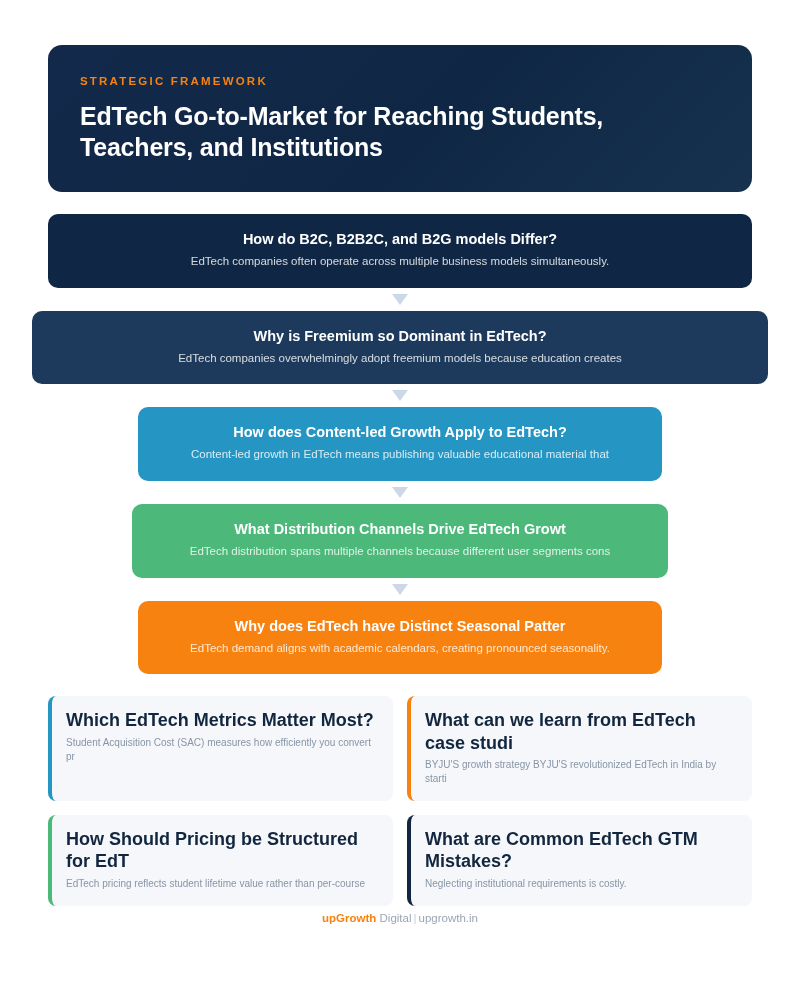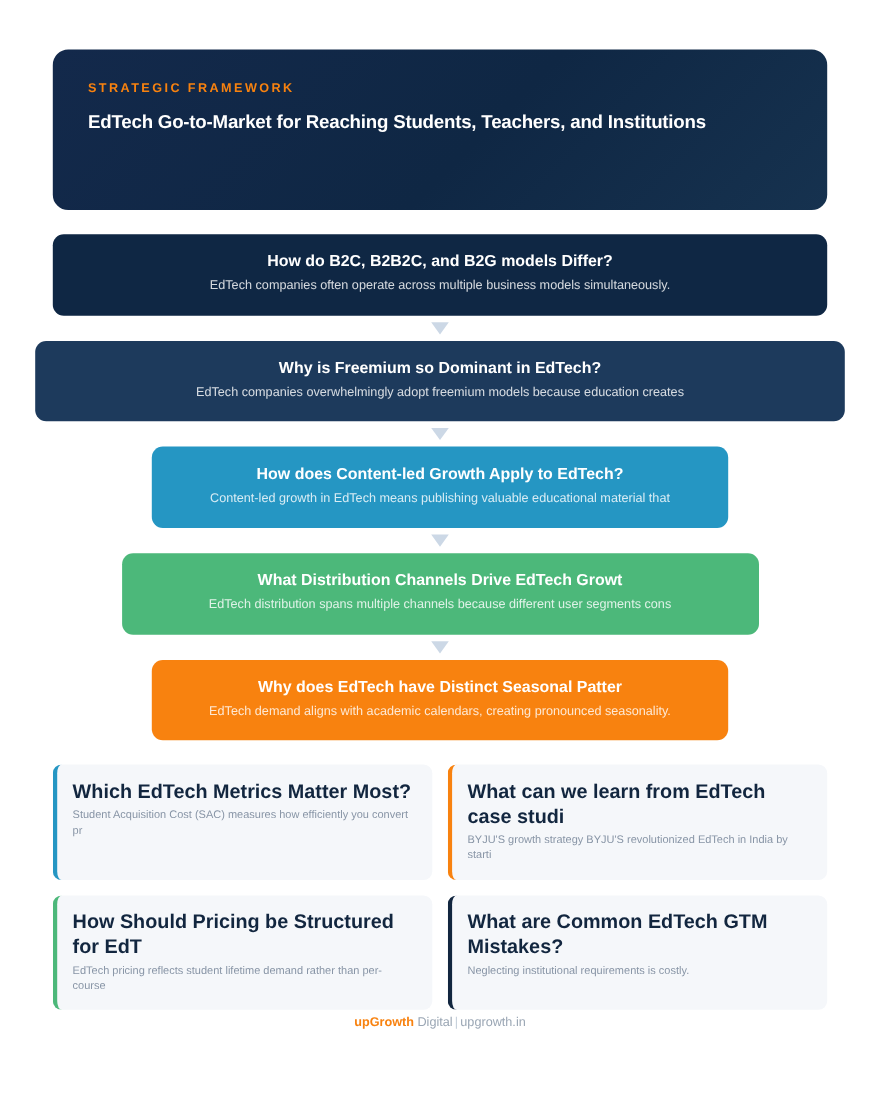--- a/index.html
+++ b/index.html
@@ -36,21 +36,21 @@
     color: #f8820f;
     font-size: 11.5px;
     font-weight: bold;
     letter-spacing: 2.2px;
     text-transform: uppercase;
     margin-bottom: 14px;
   }
 
   .header-title {
     color: #ffffff;
-    font-size: 17px;
+    font-size: 25px;
     font-weight: bold;
     line-height: 1.22;
     letter-spacing: -0.2px;
   }
 
   
   .flow {
     margin-top: 22px;
     display: flex;
     flex-direction: column;
@@ -74,21 +74,21 @@
 
   .step-desc {
     color: rgba(255,255,255,0.82);
     font-size: 11.5px;
     line-height: 1.35;
   }
 
   .step-1 { background: #0f2744; width: 704px; }
   .step-2 { background: #1d3a5c; width: 736px; }
   .step-3 { background: #2596c3; width: 524px; }
-  .step-4 { background: #4cb87a; width: 579px; }
+  .step-4 { background: #4cb87a; width: 536px; }
   .step-5 { background: #f8820f; width: 524px; }
 
   .connector {
     width: 0;
     height: 0;
     border-left: 8px solid transparent;
     border-right: 8px solid transparent;
     border-top: 11px solid #ccd8e6;
     margin: 6px 0 6px 0;
   }
@@ -213,21 +213,21 @@
       <div class="card-desc">Student Acquisition Cost (SAC) measures how efficiently you convert pr</div>
     </div>
 
     <div class="card" style="border-left-color:#f8820f;">
       <div class="card-title">What can we learn from EdTech case studi</div>
       <div class="card-desc">BYJU'S growth strategy BYJU'S revolutionized EdTech in India by starti</div>
     </div>
 
     <div class="card" style="border-left-color:#4cb87a;">
       <div class="card-title">How Should Pricing be Structured for EdT</div>
-      <div class="card-desc">EdTech pricing reflects student lifetime demand rather than per-course</div>
+      <div class="card-desc">EdTech pricing reflects student lifetime value rather than per-course</div>
     </div>
 
     <div class="card" style="border-left-color:#12263f;">
       <div class="card-title">What are Common EdTech GTM Mistakes?</div>
       <div class="card-desc">Neglecting institutional requirements is costly.</div>
     </div>
 
   </div>
 
 

